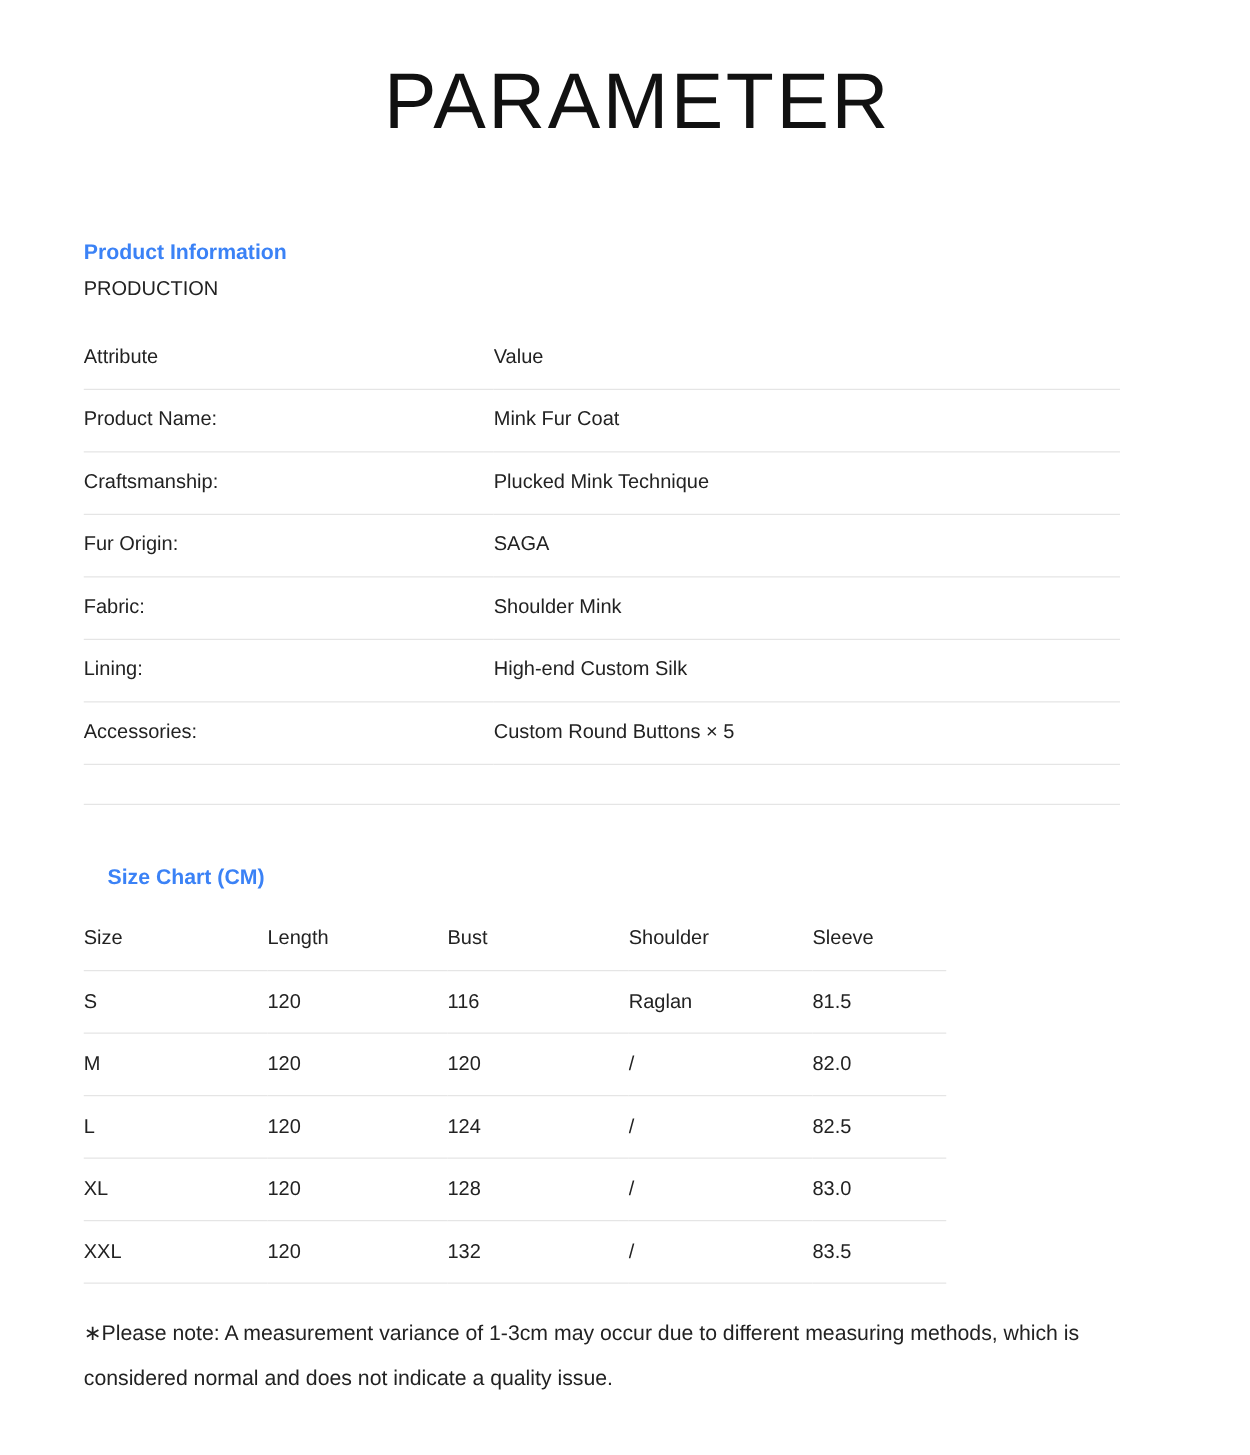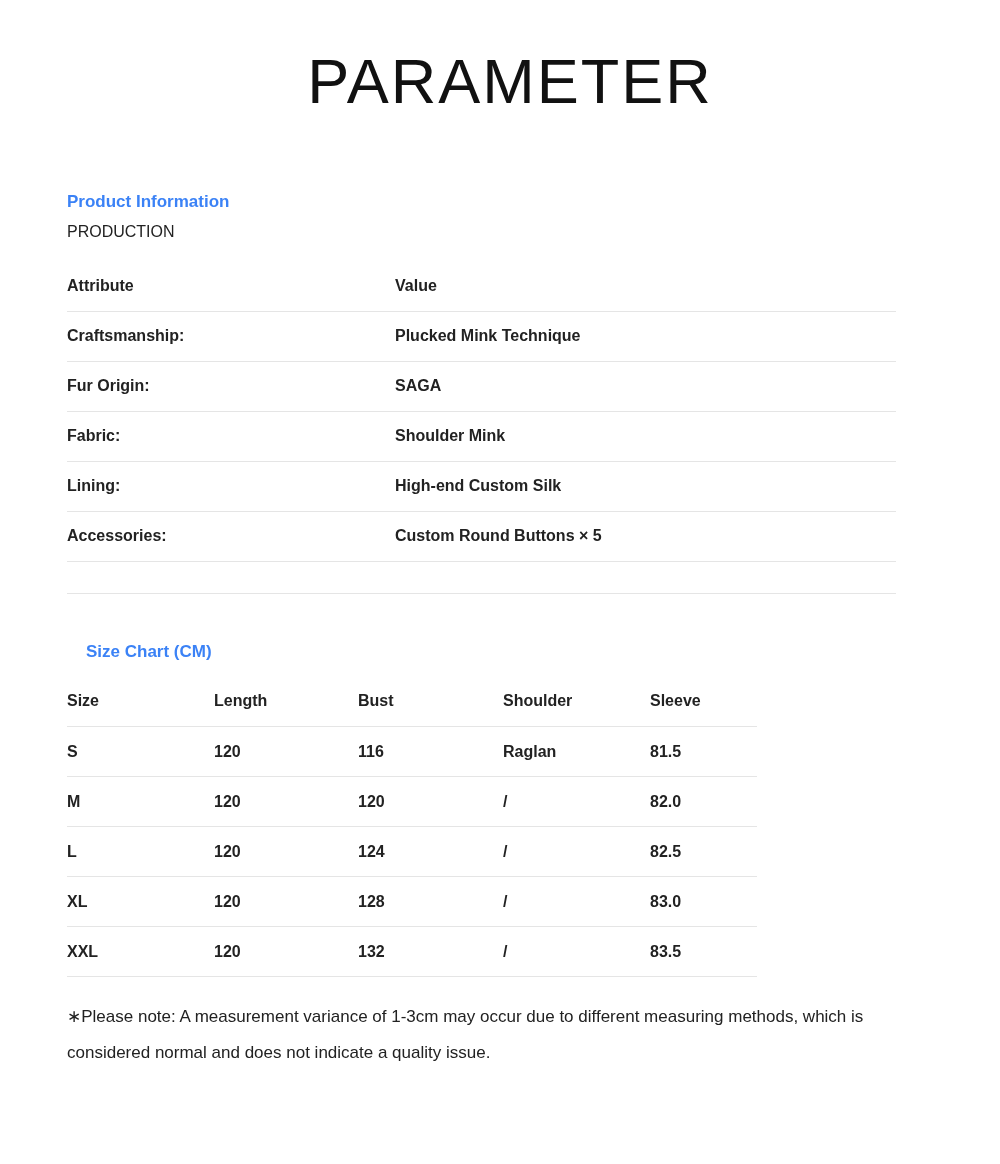--- a/index.html
+++ b/index.html
@@ -43,21 +43,21 @@
   }
 
   table { border-collapse: collapse; table-layout: fixed; }
   th, td {
     border-bottom: 1px solid #e5e5e5;
     height: 50px;
     padding: 0;
     text-align: left;
     vertical-align: middle;
     font-size: 16px;
-    font-weight: 700;
+    font-weight: 400;
     color: #222222;
     overflow: hidden;
     white-space: nowrap;
   }
 
   .info-table-wrap {
     margin-top: 18px;
     padding-bottom: 31px;
     border-bottom: 1px solid #e5e5e5;
     width: 829px;
@@ -100,20 +100,24 @@
             <col class="col-attr">
             <col>
           </colgroup>
         <thead>
           <tr>
             <th>Attribute</th>
             <th>Value</th>
           </tr>
         </thead>
         <tbody id="product-rows">
+            <tr>
+              <td>Product Name:</td>
+              <td>Mink Fur Coat</td>
+            </tr>
             <tr>
               <td>Craftsmanship:</td>
               <td>Plucked Mink Technique</td>
             </tr>
             <tr>
               <td>Fur Origin:</td>
               <td>SAGA</td>
             </tr>
             <tr>
               <td>Fabric:</td>

